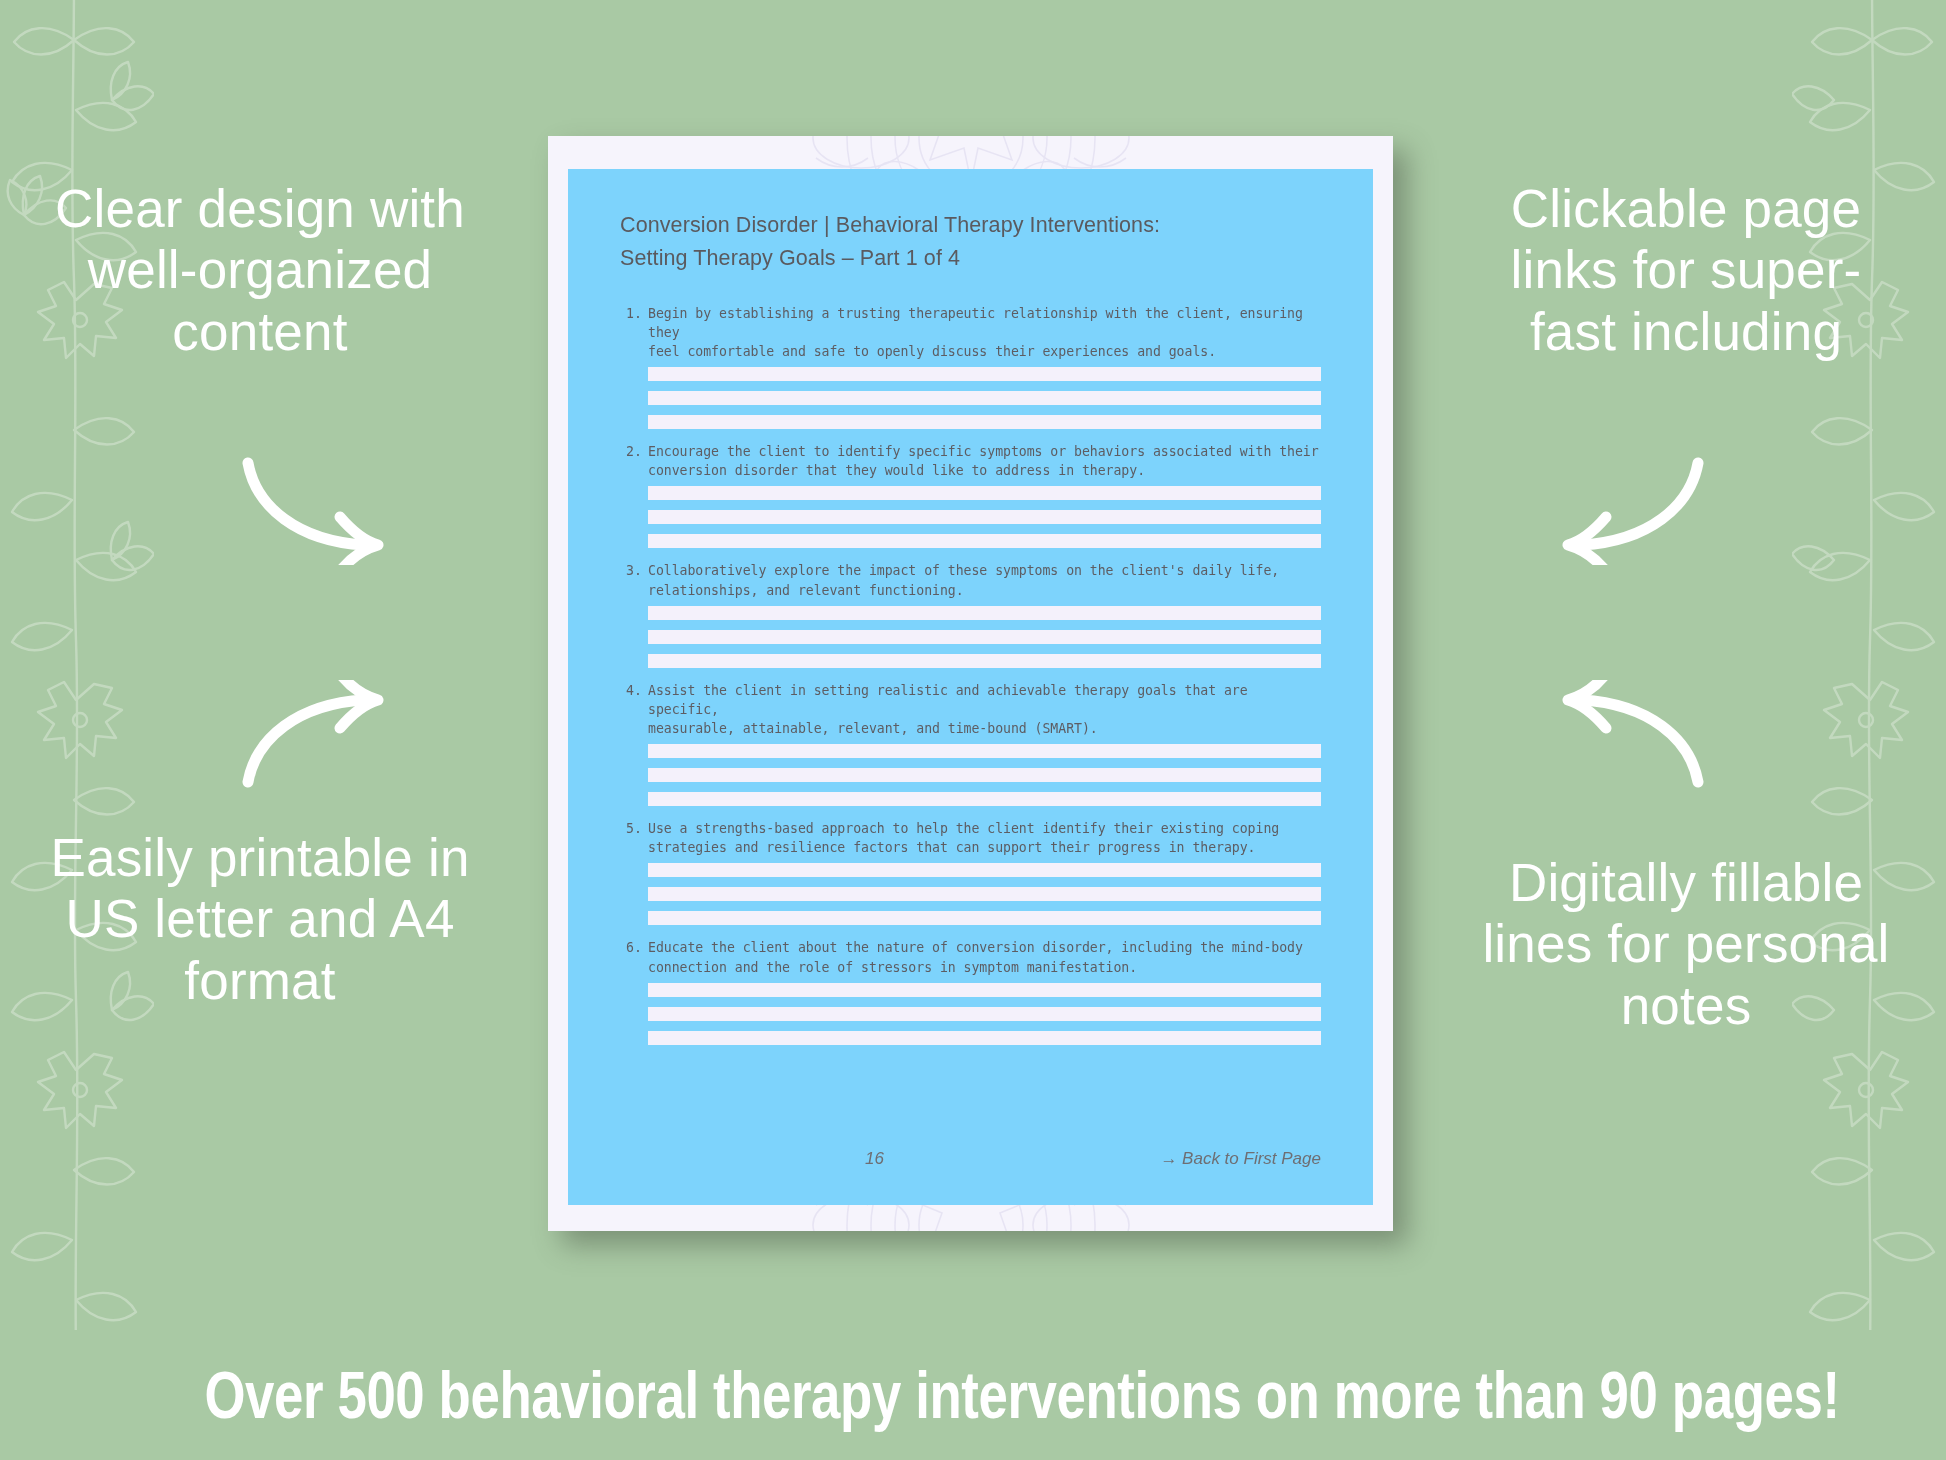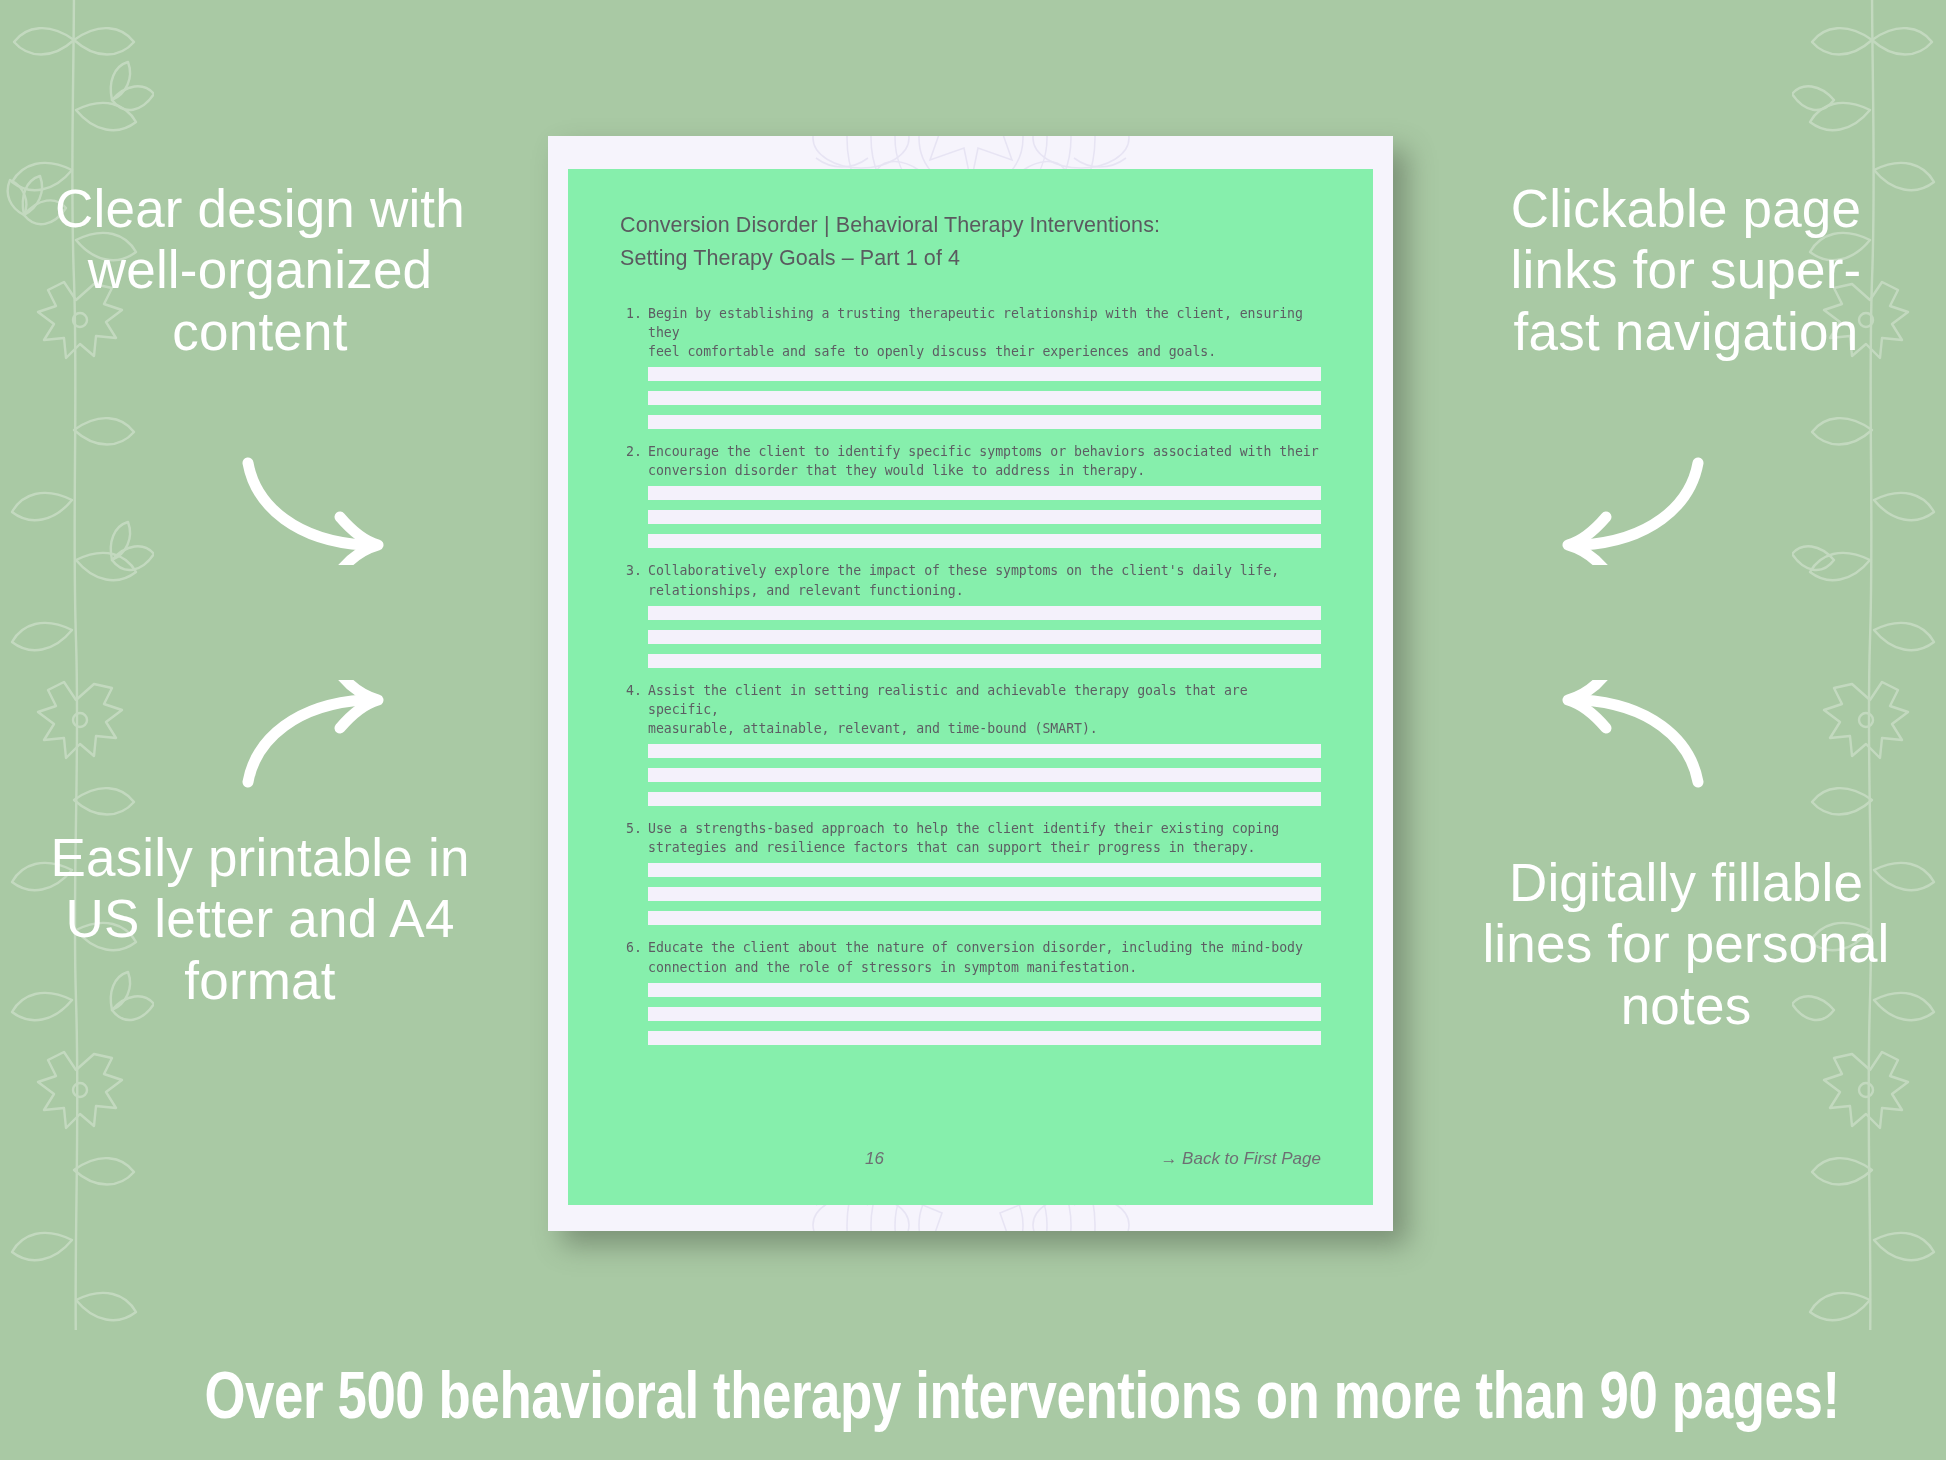--- a/index.html
+++ b/index.html
@@ -70,21 +70,21 @@
   }
   .mandala-top    { top: -118px; }
   .mandala-bottom { bottom: -118px; }
 
   .page-inner {
     position: absolute;
     left: 20px;
     top: 33px;
     width: 805px;
     height: 1036px;
-    background: #86efac;
+    background: #7dd3fc;
     box-sizing: border-box;
     padding: 40px 52px 0 52px;
   }
 
   .doc-title {
     color: #5a5a5f;
     font-size: 21.5px;
     line-height: 1.53;
     letter-spacing: 0.1px;
     white-space: pre-line;
@@ -273,21 +273,21 @@
       <path d="M72 1300 C100 1286 122 1294 132 1312 C114 1326 90 1322 72 1300Z"></path>
       <path d="M108 100 C122 84 140 82 150 94 C138 112 120 116 108 100Z"></path>
       <path d="M108 560 C122 544 140 542 150 554 C138 572 120 576 108 560Z"></path>
       <path d="M108 1010 C122 994 140 992 150 1004 C138 1022 120 1026 108 1010Z"></path>
     </g>
   </svg>
 </div>
 
 <div class="promo promo-tl">Clear design with well-organized content</div>
 <div class="promo promo-bl">Easily printable in US letter and A4 format</div>
-<div class="promo promo-tr">Clickable page links for super-fast navigation</div>
+<div class="promo promo-tr">Clickable page links for super-fast including</div>
 <div class="promo promo-br">Digitally fillable lines for personal notes</div>
 
 <div class="arrow arrow-tl">
   <svg width="160" height="110" viewBox="0 0 160 110" fill="none">
     <path d="M8 8 C16 52 58 86 124 90" stroke="#ffffff" stroke-width="11" stroke-linecap="round"></path>
     <path d="M100 62 C112 76 124 86 138 90 C124 94 112 102 102 114" stroke="#ffffff" stroke-width="11" stroke-linecap="round" stroke-linejoin="round" fill="none"></path>
   </svg>
 </div>
 <div class="arrow arrow-bl">
   <svg width="160" height="110" viewBox="0 0 160 110" fill="none">

